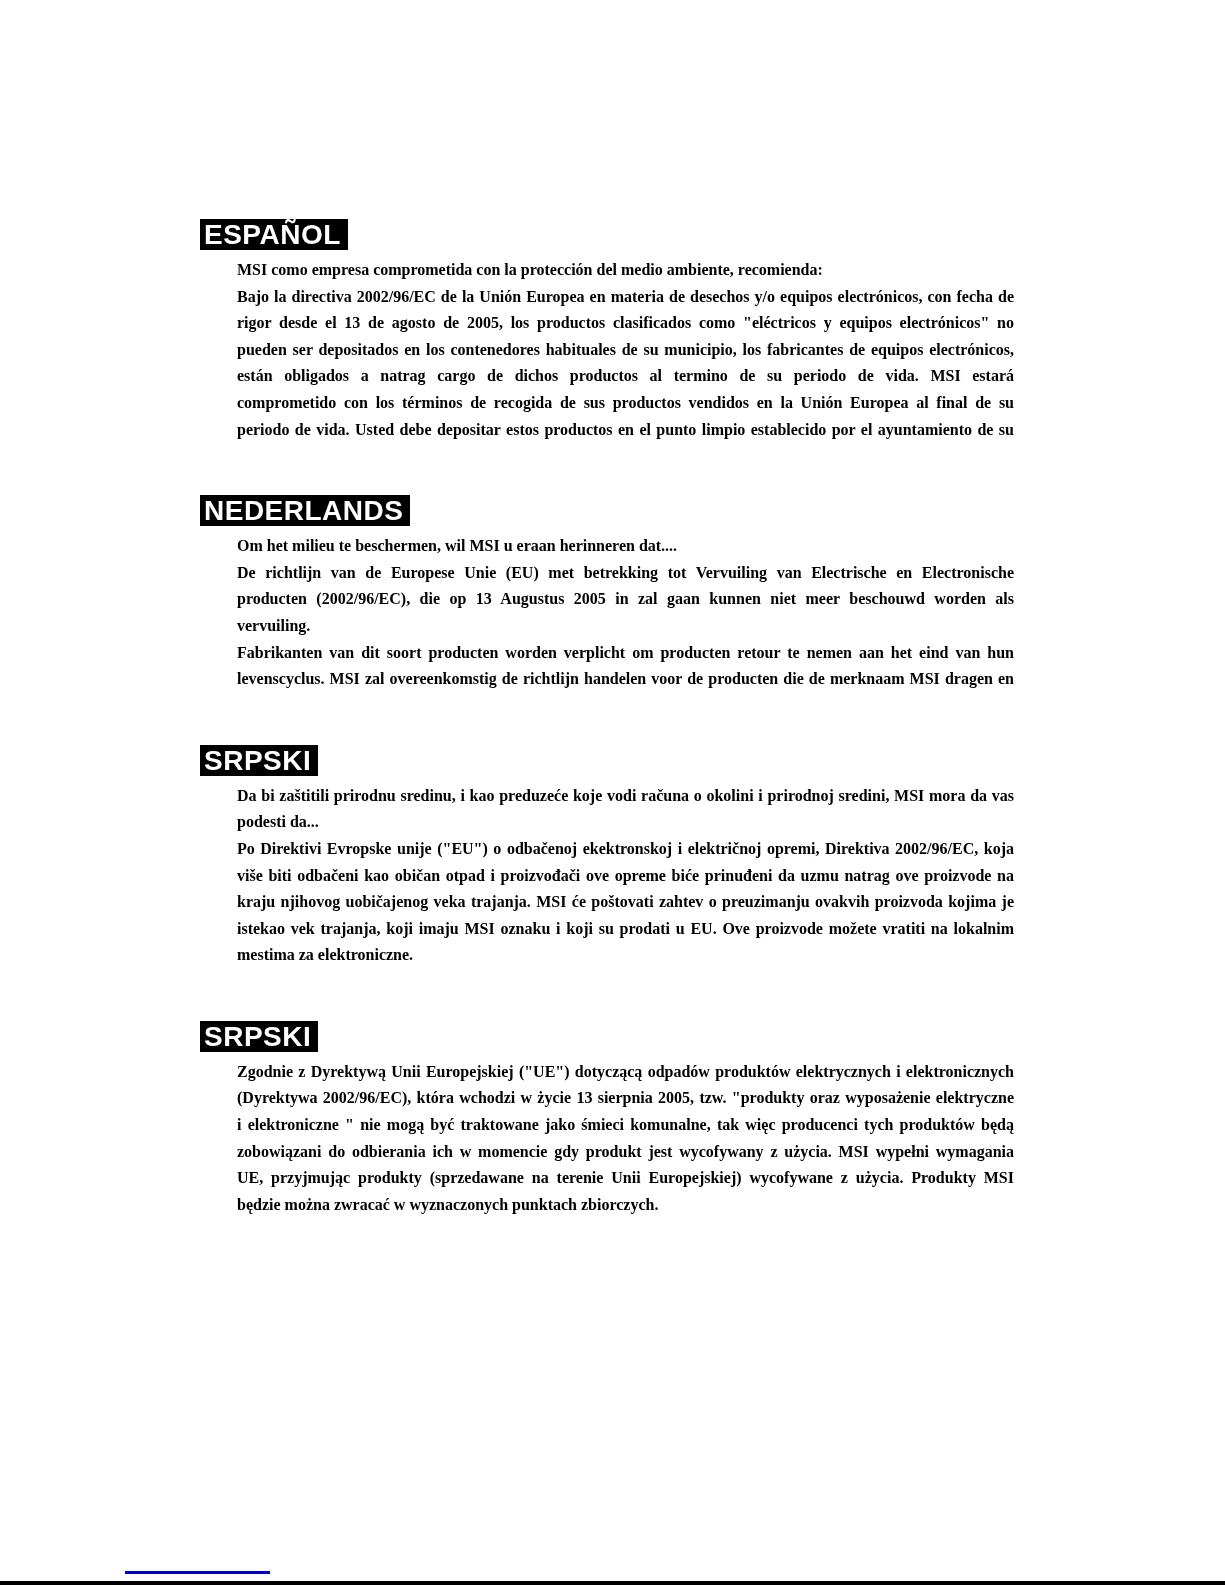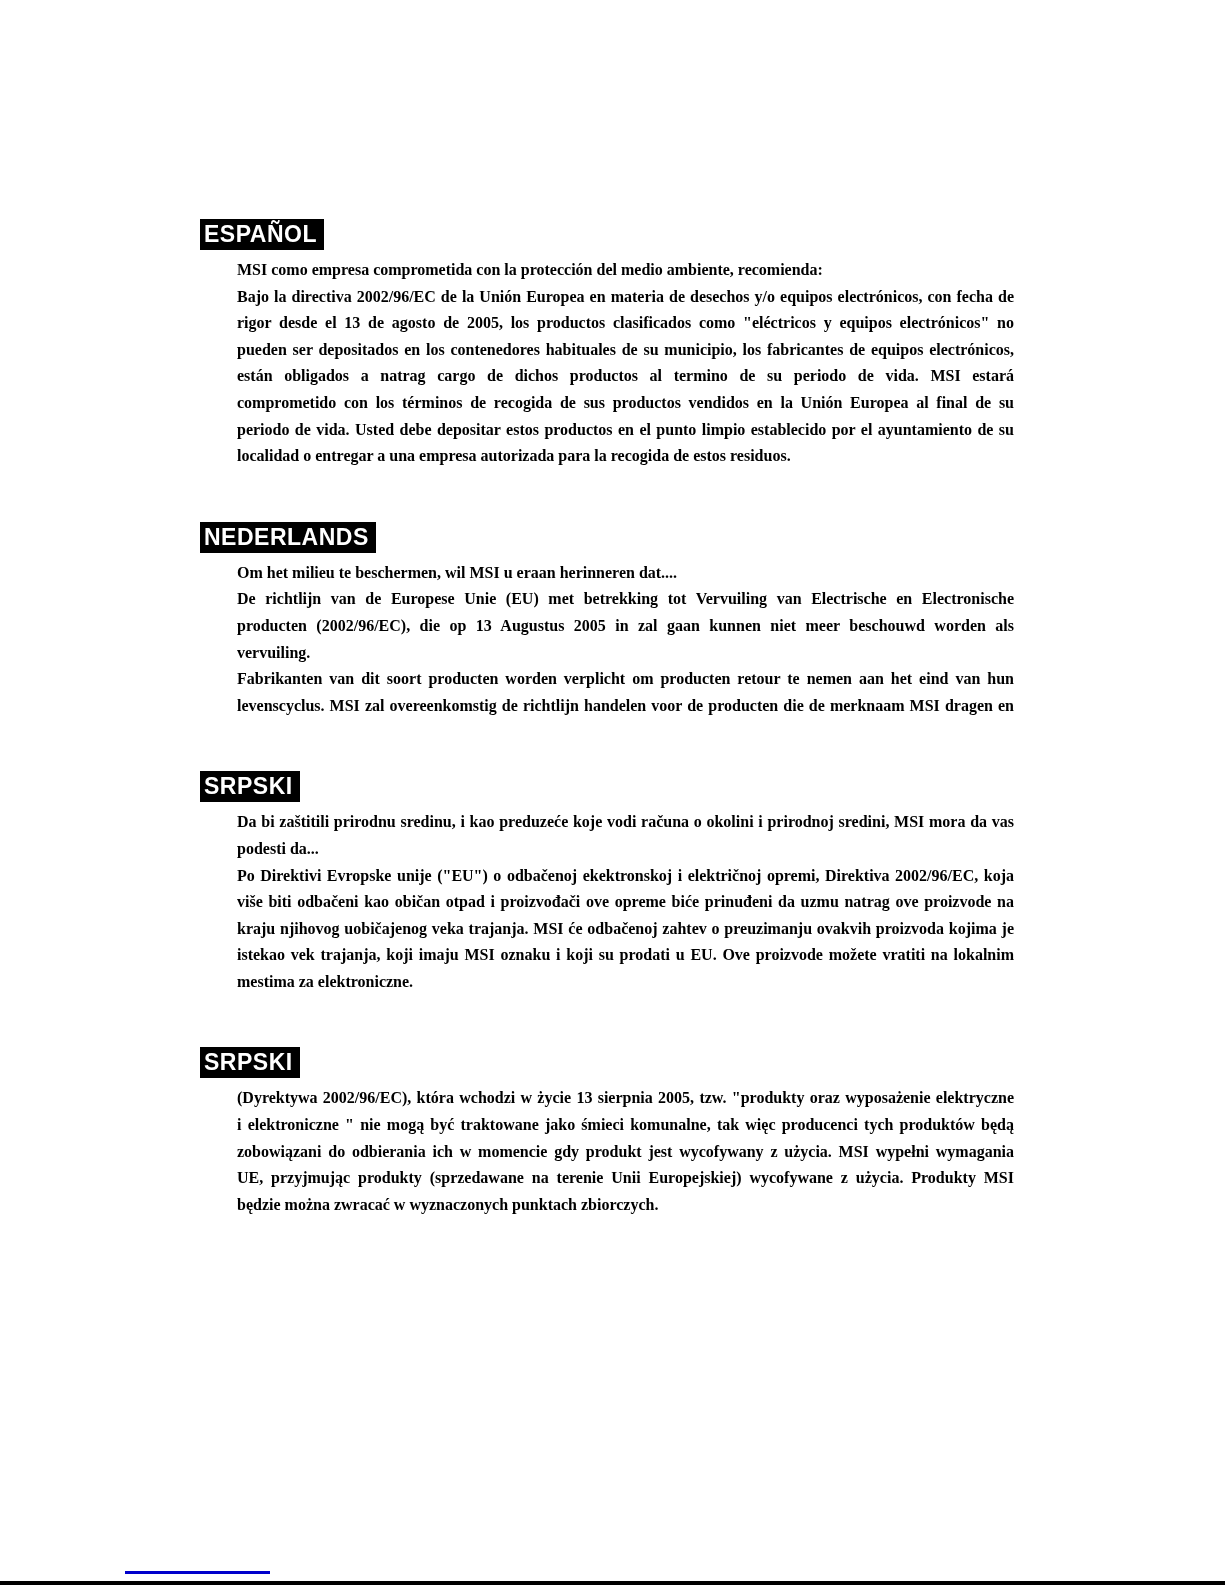--- a/index.html
+++ b/index.html
@@ -17,21 +17,21 @@
     top: 219px;
     width: 814px;
   }
   .lang-section { margin: 0 0 52px 0; }
   .lang-header {
     display: inline-block;
     background: #000000;
     color: #ffffff;
     font-family: "Liberation Sans", sans-serif;
     font-weight: bold;
-    font-size: 23px;
+    font-size: 28px;
     line-height: 25px;
     padding: 3px 7px 3px 4px;
     margin: 0 0 7px 0;
     letter-spacing: 0.5px;
   }
   .section-body {
     font-family: "Liberation Serif", serif;
     font-weight: bold;
     font-size: 16px;
     color: #000000;
@@ -65,40 +65,40 @@
 
 <div class="content" id="sections-container">
     <section class="lang-section"><div class="lang-header">ESPAÑOL</div><div class="section-body">
         <div class="line para-end">MSI como empresa comprometida con la protección del medio ambiente, recomienda:</div>
         <div class="line">Bajo la directiva 2002/96/EC de la Unión Europea en materia de desechos y/o equipos electrónicos, con fecha de</div>
         <div class="line">rigor desde el 13 de agosto de 2005, los productos clasificados como "eléctricos y equipos electrónicos" no</div>
         <div class="line">pueden ser depositados en los contenedores habituales de su municipio, los fabricantes de equipos electrónicos,</div>
         <div class="line">están obligados a natrag cargo de dichos productos al termino de su periodo de vida.  MSI estará</div>
         <div class="line">comprometido con los términos de recogida de sus productos vendidos en la Unión Europea al final de su</div>
         <div class="line">periodo de vida. Usted debe depositar estos productos en el punto limpio establecido por el ayuntamiento de su</div>
-        <div class="line para-end">localidad o entregar a una empresa autorizada para la recogida de estos residuos.</div>
       </div></section>
     <section class="lang-section"><div class="lang-header">NEDERLANDS</div><div class="section-body">
         <div class="line para-end">Om het milieu te beschermen, wil MSI u eraan herinneren dat....</div>
         <div class="line">De richtlijn van de Europese Unie (EU) met betrekking tot Vervuiling van Electrische en Electronische</div>
         <div class="line">producten (2002/96/EC), die op 13 Augustus 2005 in zal gaan kunnen niet meer beschouwd worden als</div>
         <div class="line para-end">vervuiling.</div>
         <div class="line">Fabrikanten van dit soort producten worden verplicht om producten retour te nemen aan het eind van hun</div>
         <div class="line">levenscyclus. MSI zal overeenkomstig de richtlijn handelen voor de producten die de merknaam MSI dragen en</div>
       </div></section>
     <section class="lang-section"><div class="lang-header">SRPSKI</div><div class="section-body">
         <div class="line">Da bi zaštitili prirodnu sredinu, i kao preduzeće koje vodi računa o okolini i prirodnoj sredini, MSI mora da vas</div>
         <div class="line para-end">podesti da...</div>
         <div class="line">Po Direktivi Evropske unije ("EU") o odbačenoj ekektronskoj i električnoj opremi, Direktiva 2002/96/EC, koja</div>
         <div class="line">više biti odbačeni kao običan otpad i proizvođači ove opreme biće prinuđeni da uzmu natrag ove proizvode na</div>
-        <div class="line">kraju njihovog uobičajenog veka trajanja. MSI će odbačenoj zahtev o preuzimanju ovakvih proizvoda kojima je</div>
+        <div class="line">kraju njihovog uobičajenog veka trajanja. MSI će poštovati zahtev o preuzimanju ovakvih proizvoda kojima je</div>
         <div class="line">istekao vek trajanja, koji imaju MSI oznaku i koji su prodati u EU. Ove proizvode možete vratiti na lokalnim</div>
         <div class="line para-end">mestima za elektroniczne.</div>
       </div></section>
     <section class="lang-section"><div class="lang-header">SRPSKI</div><div class="section-body">
+        <div class="line">Zgodnie z Dyrektywą Unii Europejskiej ("UE") dotyczącą odpadów produktów elektrycznych i elektronicznych</div>
         <div class="line">(Dyrektywa 2002/96/EC), która wchodzi w życie 13 sierpnia 2005, tzw. "produkty oraz wyposażenie elektryczne</div>
         <div class="line">i elektroniczne " nie mogą być traktowane jako śmieci komunalne, tak więc producenci tych produktów będą</div>
         <div class="line">zobowiązani do odbierania ich w momencie gdy produkt jest wycofywany z użycia. MSI wypełni wymagania</div>
         <div class="line">UE, przyjmując produkty (sprzedawane na terenie Unii Europejskiej) wycofywane z użycia. Produkty MSI</div>
         <div class="line para-end">będzie można zwracać w wyznaczonych punktach zbiorczych.</div>
       </div></section>
   </div>
 
 <div class="footer-underline" style="background: rgb(0, 0, 204);"></div>
 <div class="bottom-rule" style="background: rgb(0, 0, 0);"></div>

